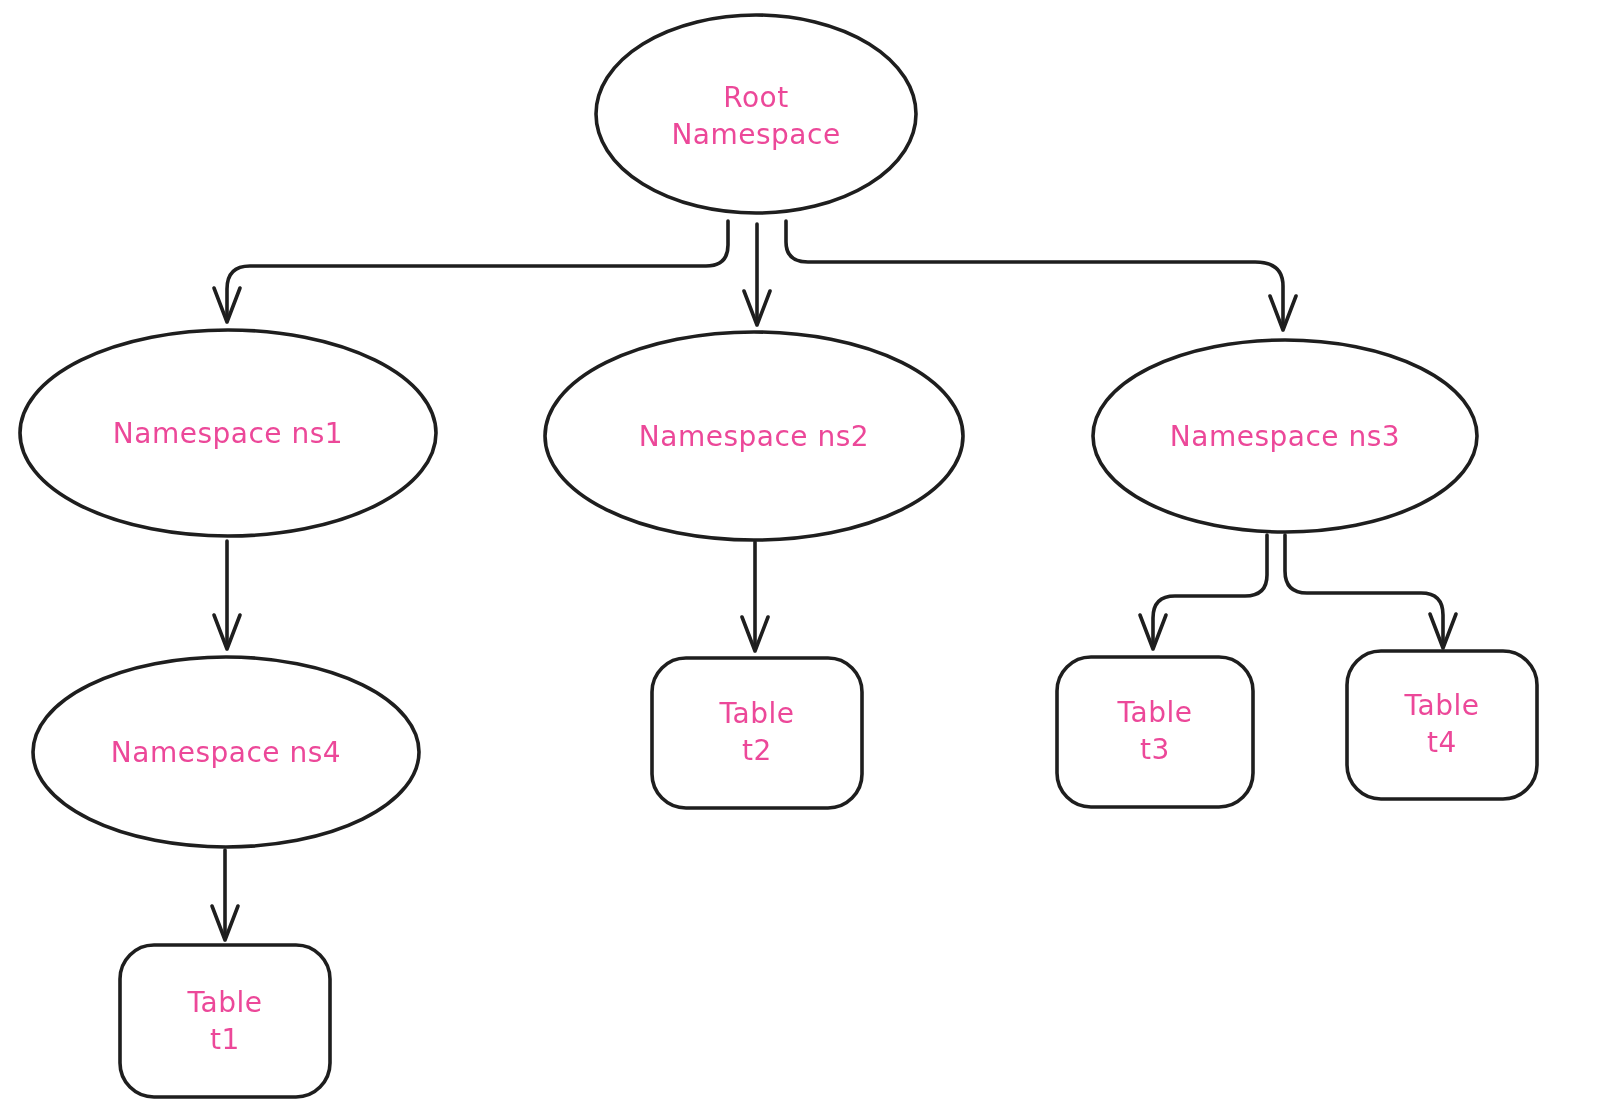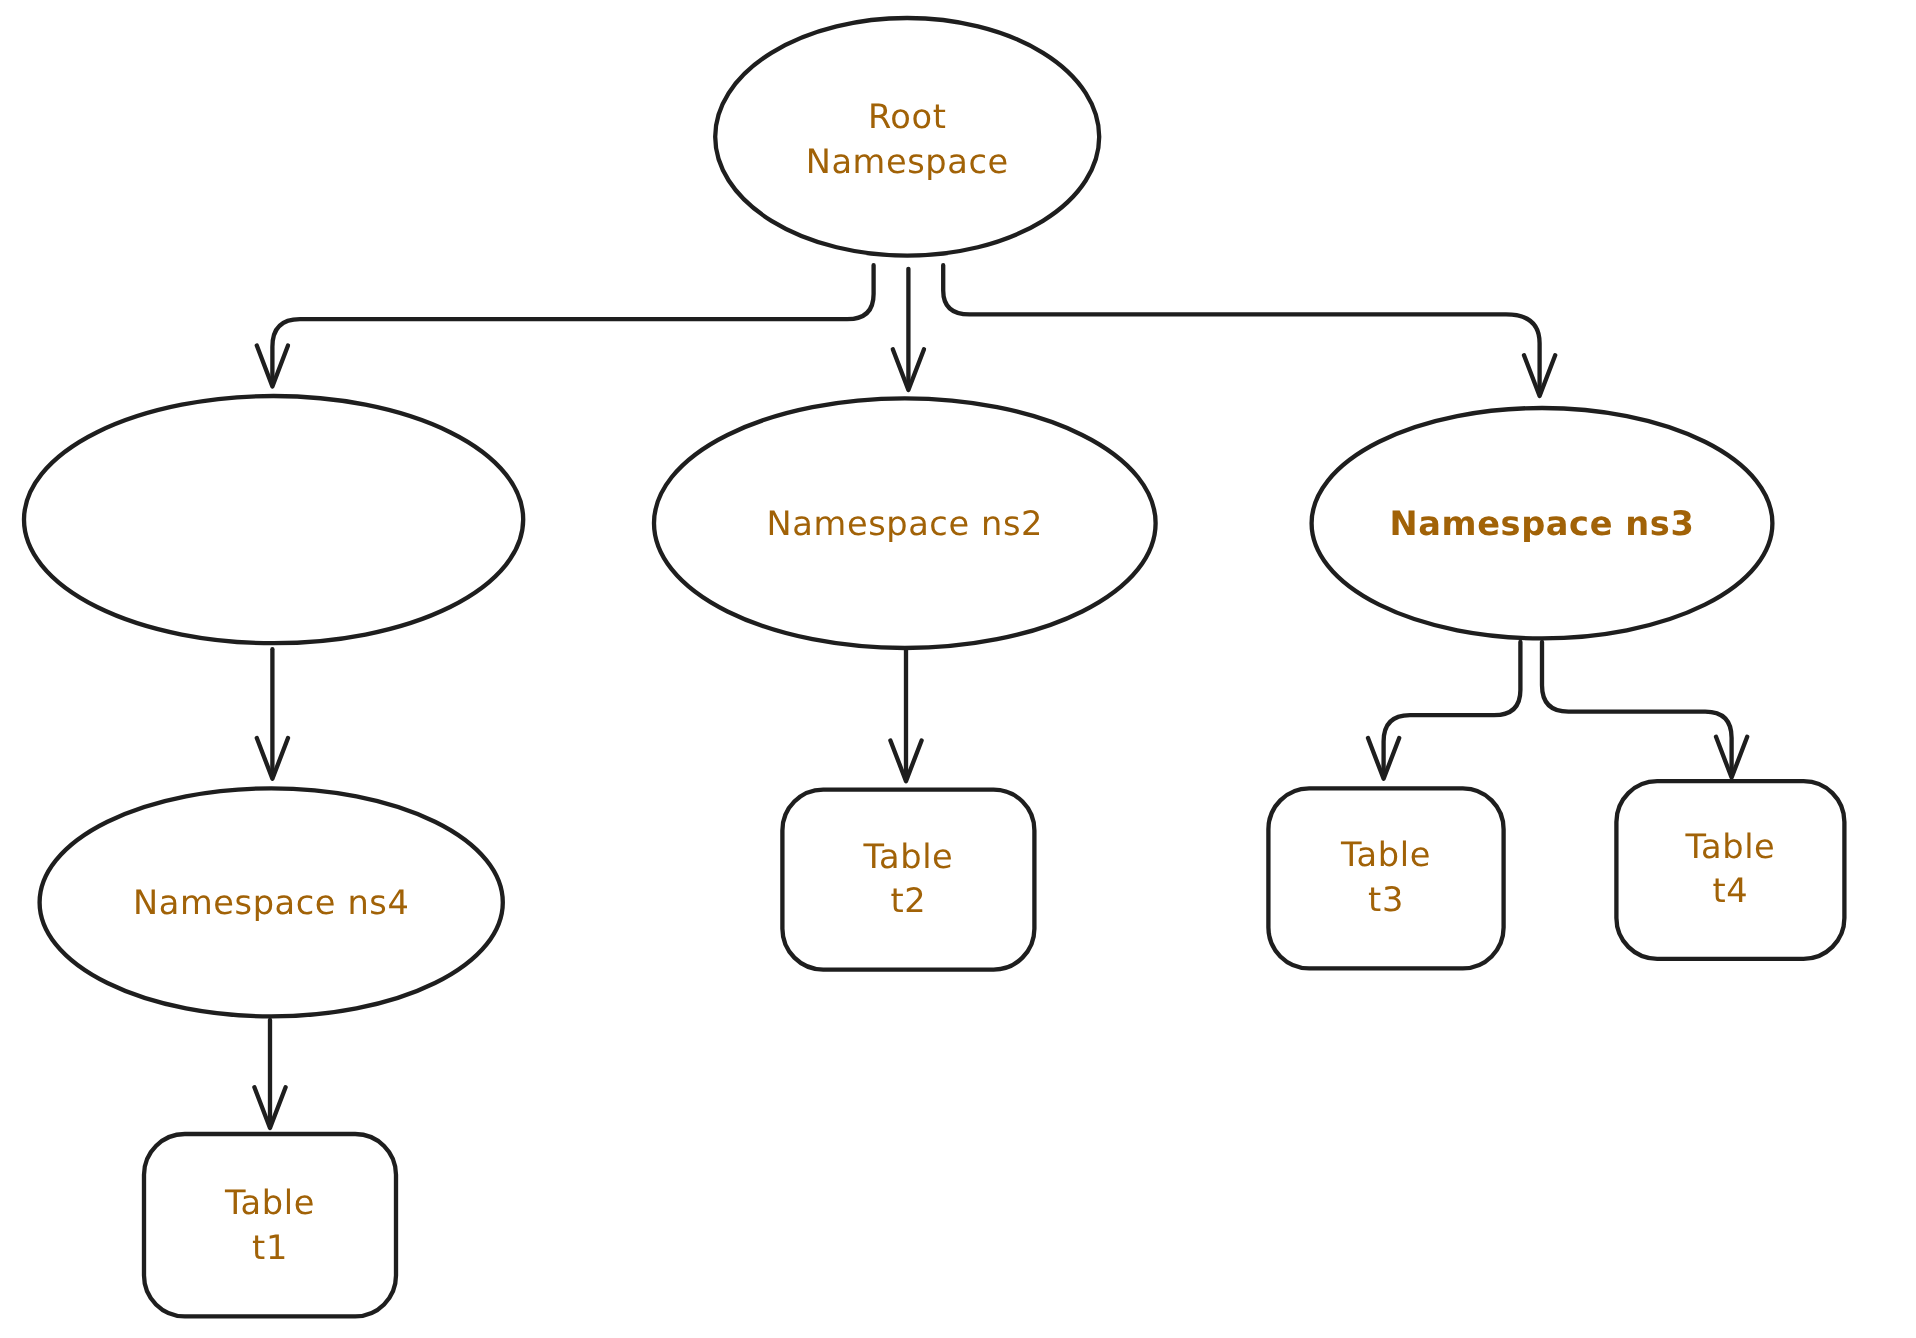--- a/index.html
+++ b/index.html
@@ -33,21 +33,21 @@
     stroke-linejoin: round;
   }
   .node-label {
     position: absolute;
     transform: translate(-50%, -50%);
     white-space: pre-line;
     text-align: center;
     font-size: 28px;
     line-height: 37px;
     letter-spacing: 0.5px;
-    color: #a16207;
+    color: #ec4899;
   }
 </style>
 </head>
 <body>
 
 <div class="canvas">
 
   <svg width="1597" height="1115" viewBox="0 0 1597 1115">
 
     <g>
@@ -98,24 +98,25 @@
 
     <rect class="shape" x="120" y="945" width="210" height="152" rx="34"></rect>
     <rect class="shape" x="652" y="658" width="210" height="150" rx="34"></rect>
     <rect class="shape" x="1057" y="657" width="196" height="150" rx="34"></rect>
     <rect class="shape" x="1347" y="651" width="190" height="148" rx="34"></rect>
   </svg>
 
   <div class="node-label" style="left:756px; top:116px;">Root
 Namespace</div>
 
+  <div class="node-label" style="left:228px; top:433px;">Namespace ns1</div>
 
   <div class="node-label" style="left:754px; top:436px;">Namespace ns2</div>
 
-  <div class="node-label" style="left:1285px; top:436px;font-weight:bold;">Namespace ns3</div>
+  <div class="node-label" style="left:1285px; top:436px;">Namespace ns3</div>
 
   <div class="node-label" style="left:226px; top:752px;text-align:right;">Namespace ns4</div>
 
   <div class="node-label" style="left:225px; top:1021px;">Table
 t1</div>
 
   <div class="node-label" style="left:757px; top:732px;">Table
 t2</div>
 
   <div class="node-label" style="left:1155px; top:731px;">Table

